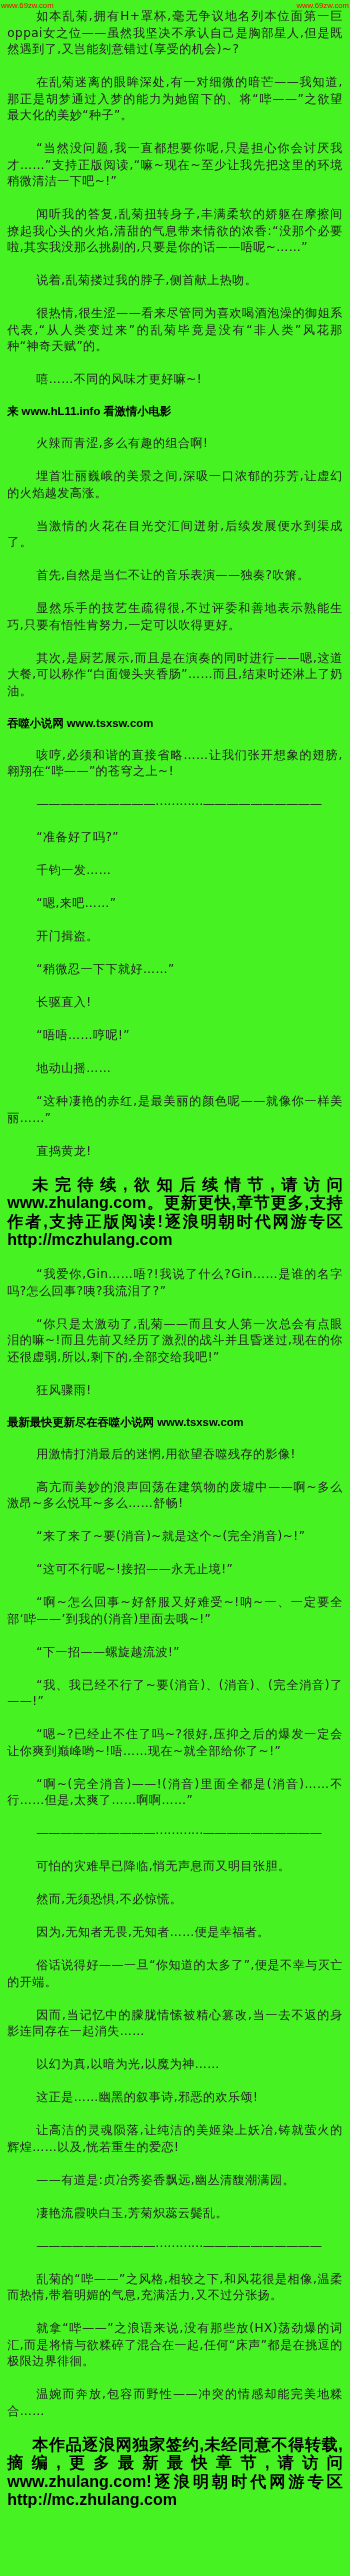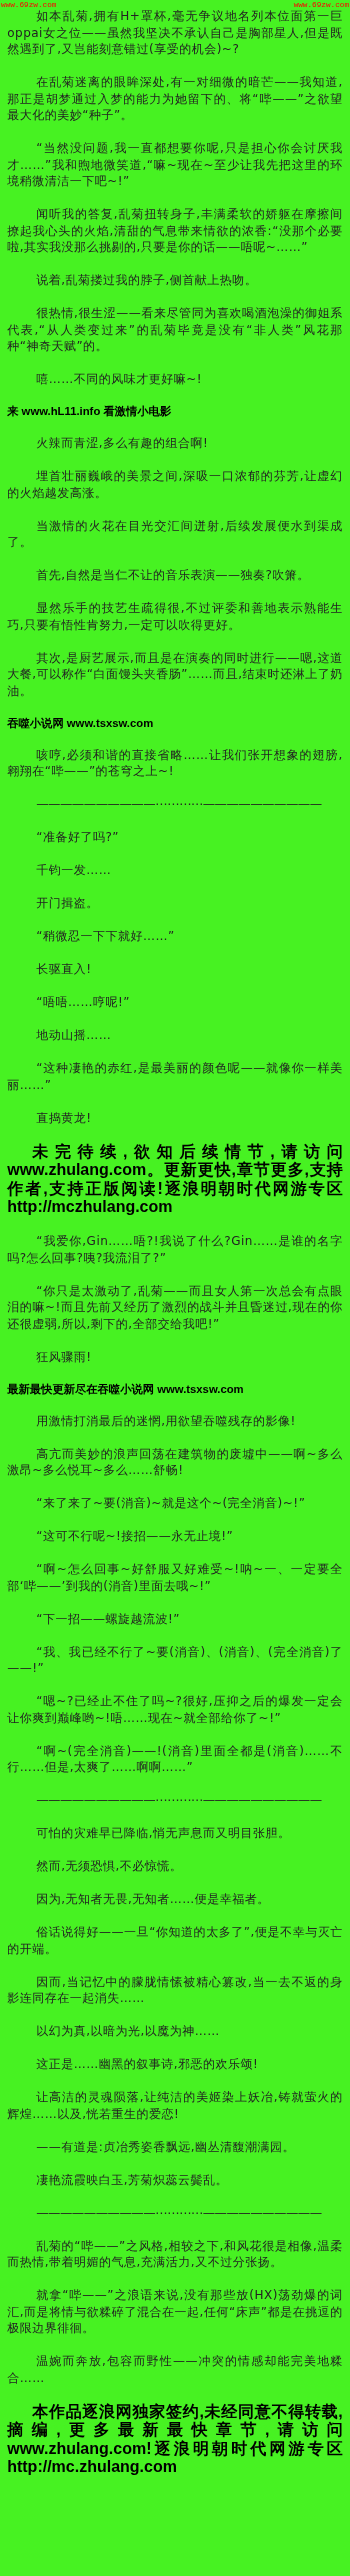--- a/index.html
+++ b/index.html
@@ -12,21 +12,21 @@
   body{
     width:350px;
     height:3144px;
     background:var(--bg);
     position:relative;
     overflow:hidden;
     font-family:"DejaVu Sans",sans-serif;
   }
   .watermark{
     position:absolute;
-    font-family:Liberation Mono, monospace;
+    font-family:Liberation Sans, sans-serif;
     font-size:7.7px;
     color:var(--wm);
     white-space:nowrap;
     text-align:right;
   }
   .wm-tl{top:1px;left:1px;}
   .wm-tr{top:1px;right:1px;}
   .content{
     padding:8.2px 7.2px 20.6px 7.2px;
   }
@@ -71,37 +71,38 @@
 </style>
 </head>
 <body>
 
 <span class="watermark wm-tl">www.69zw.com</span>
 <span class="watermark wm-tr">www.69zw.com</span>
 
 <div class="content">
     <p class="para">如本乱菊,拥有H+罩杯,毫无争议地名列本位面第一巨oppai女之位——虽然我坚决不承认自己是胸部星人,但是既然遇到了,又岂能刻意错过(享受的机会)~?</p>
     <p class="para">在乱菊迷离的眼眸深处,有一对细微的暗芒——我知道,那正是胡梦通过入梦的能力为她留下的、将“哔——”之欲望最大化的美妙“种子”。</p>
-    <p class="para">“当然没问题,我一直都想要你呢,只是担心你会讨厌我才……”我和煦地微笑道,“嘛~现在~至少让我先把这里的环境稍微清洁一下吧~!”</p>
+    <p class="para">“当然没问题,我一直都想要你呢,只是担心你会讨厌我才……”支持正版阅读,“嘛~现在~至少让我先把这里的环境稍微清洁一下吧~!”</p>
     <p class="para">闻听我的答复,乱菊扭转身子,丰满柔软的娇躯在摩擦间撩起我心头的火焰,清甜的气息带来情欲的浓香:“没那个必要啦,其实我没那么挑剔的,只要是你的话——唔呢~……”</p>
     <p class="para">说着,乱菊搂过我的脖子,侧首献上热吻。</p>
     <p class="para">很热情,很生涩——看来尽管同为喜欢喝酒泡澡的御姐系代表,“从人类变过来”的乱菊毕竟是没有“非人类”风花那种“神奇天赋”的。</p>
     <p class="para">嘻……不同的风味才更好嘛~!</p>
     <p class="ad ad-flush">来 www.hL11.info 看激情小电影</p>
     <p class="para">火辣而青涩,多么有趣的组合啊!</p>
     <p class="para">埋首壮丽巍峨的美景之间,深吸一口浓郁的芬芳,让虚幻的火焰越发高涨。</p>
     <p class="para">当激情的火花在目光交汇间迸射,后续发展便水到渠成了。</p>
     <p class="para">首先,自然是当仁不让的音乐表演——独奏?吹箫。</p>
     <p class="para">显然乐手的技艺生疏得很,不过评委和善地表示熟能生巧,只要有悟性肯努力,一定可以吹得更好。</p>
     <p class="para">其次,是厨艺展示,而且是在演奏的同时进行——嗯,这道大餐,可以称作“白面馒头夹香肠”……而且,结束时还淋上了奶油。</p>
     <p class="ad ad-flush">吞噬小说网 www.tsxsw.com</p>
     <p class="para">咳哼,必须和谐的直接省略……让我们张开想象的翅膀,翱翔在“哔——”的苍穹之上~!</p>
     <p class="divider">——————————⋯⋯⋯⋯——————————</p>
     <p class="para">“准备好了吗?”</p>
     <p class="para">千钧一发……</p>
+    <p class="para">“嗯,来吧……”</p>
     <p class="para">开门揖盗。</p>
     <p class="para">“稍微忍一下下就好……”</p>
     <p class="para">长驱直入!</p>
     <p class="para">“唔唔……哼呢!”</p>
     <p class="para">地动山摇……</p>
     <p class="para">“这种凄艳的赤红,是最美丽的颜色呢——就像你一样美丽……”</p>
     <p class="para">直捣黄龙!</p>
     <p class="ad ad-indent">未完待续,欲知后续情节,请访问www.zhulang.com。更新更快,章节更多,支持作者,支持正版阅读!逐浪明朝时代网游专区 http://mczhulang.com</p>
     <p class="para">“我爱你,Gin……唔?!我说了什么?Gin……是谁的名字吗?怎么回事?咦?我流泪了?”</p>
     <p class="para">“你只是太激动了,乱菊——而且女人第一次总会有点眼泪的嘛~!而且先前又经历了激烈的战斗并且昏迷过,现在的你还很虚弱,所以,剩下的,全部交给我吧!”</p>

